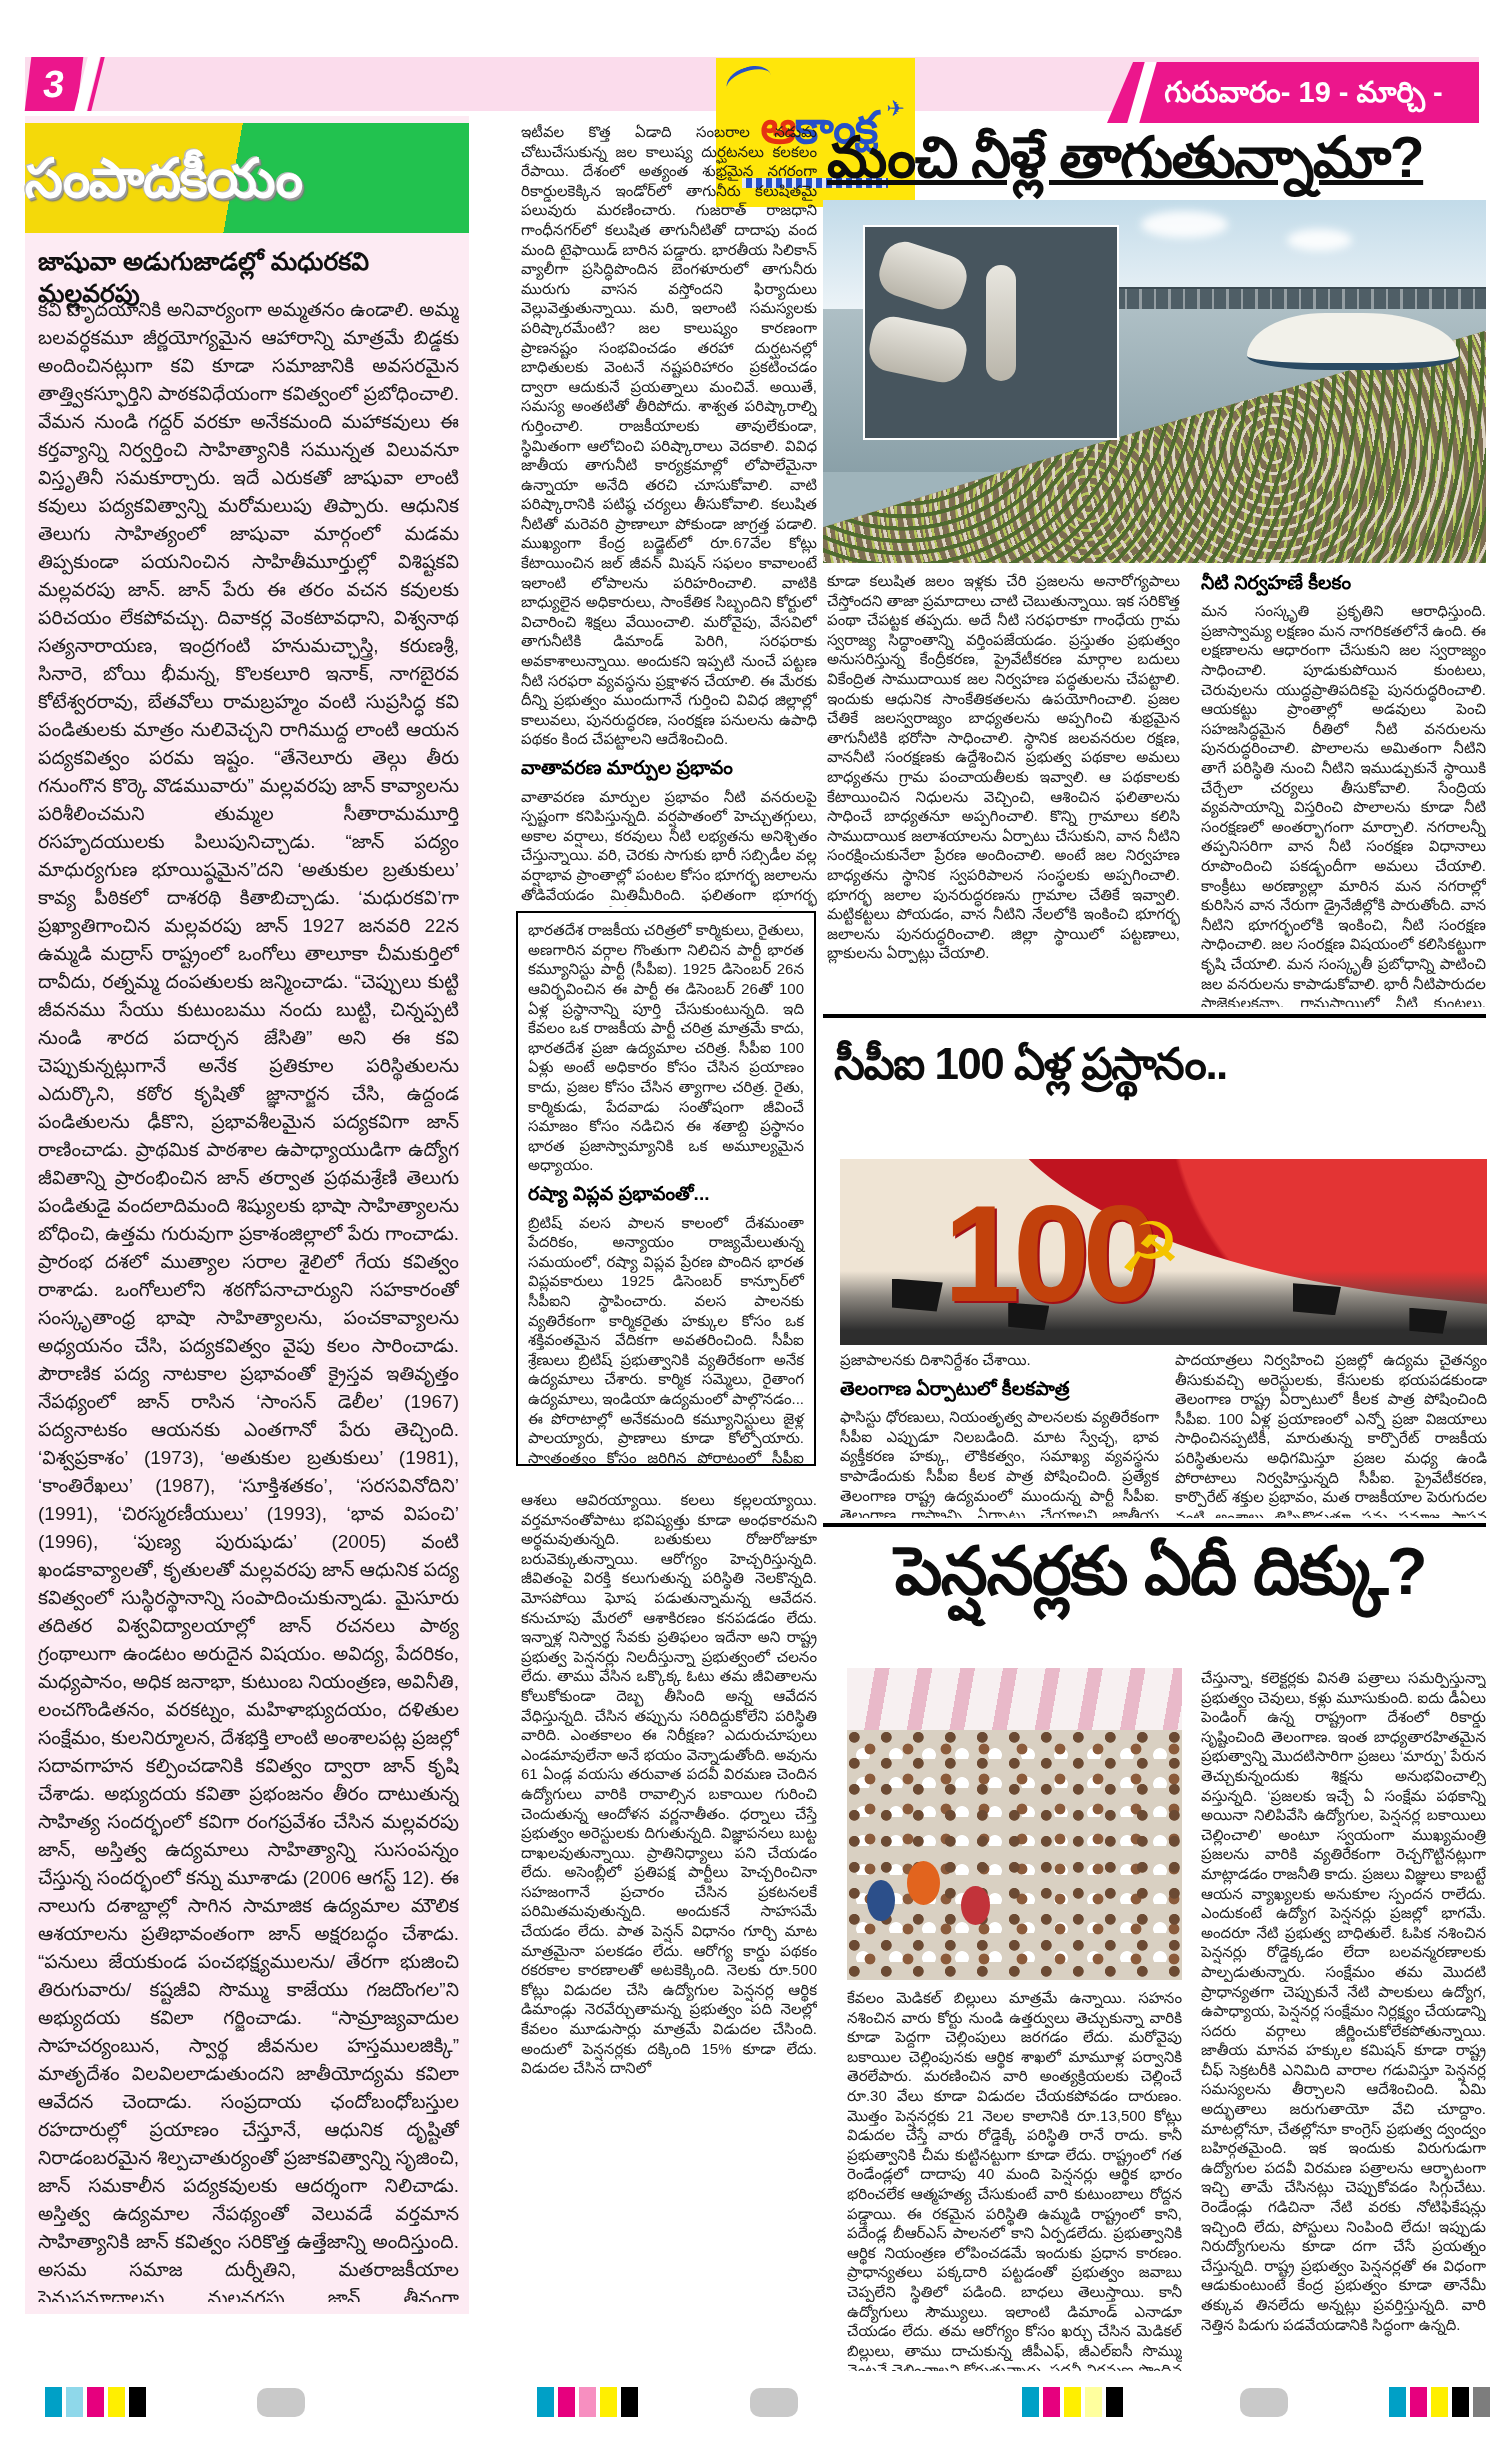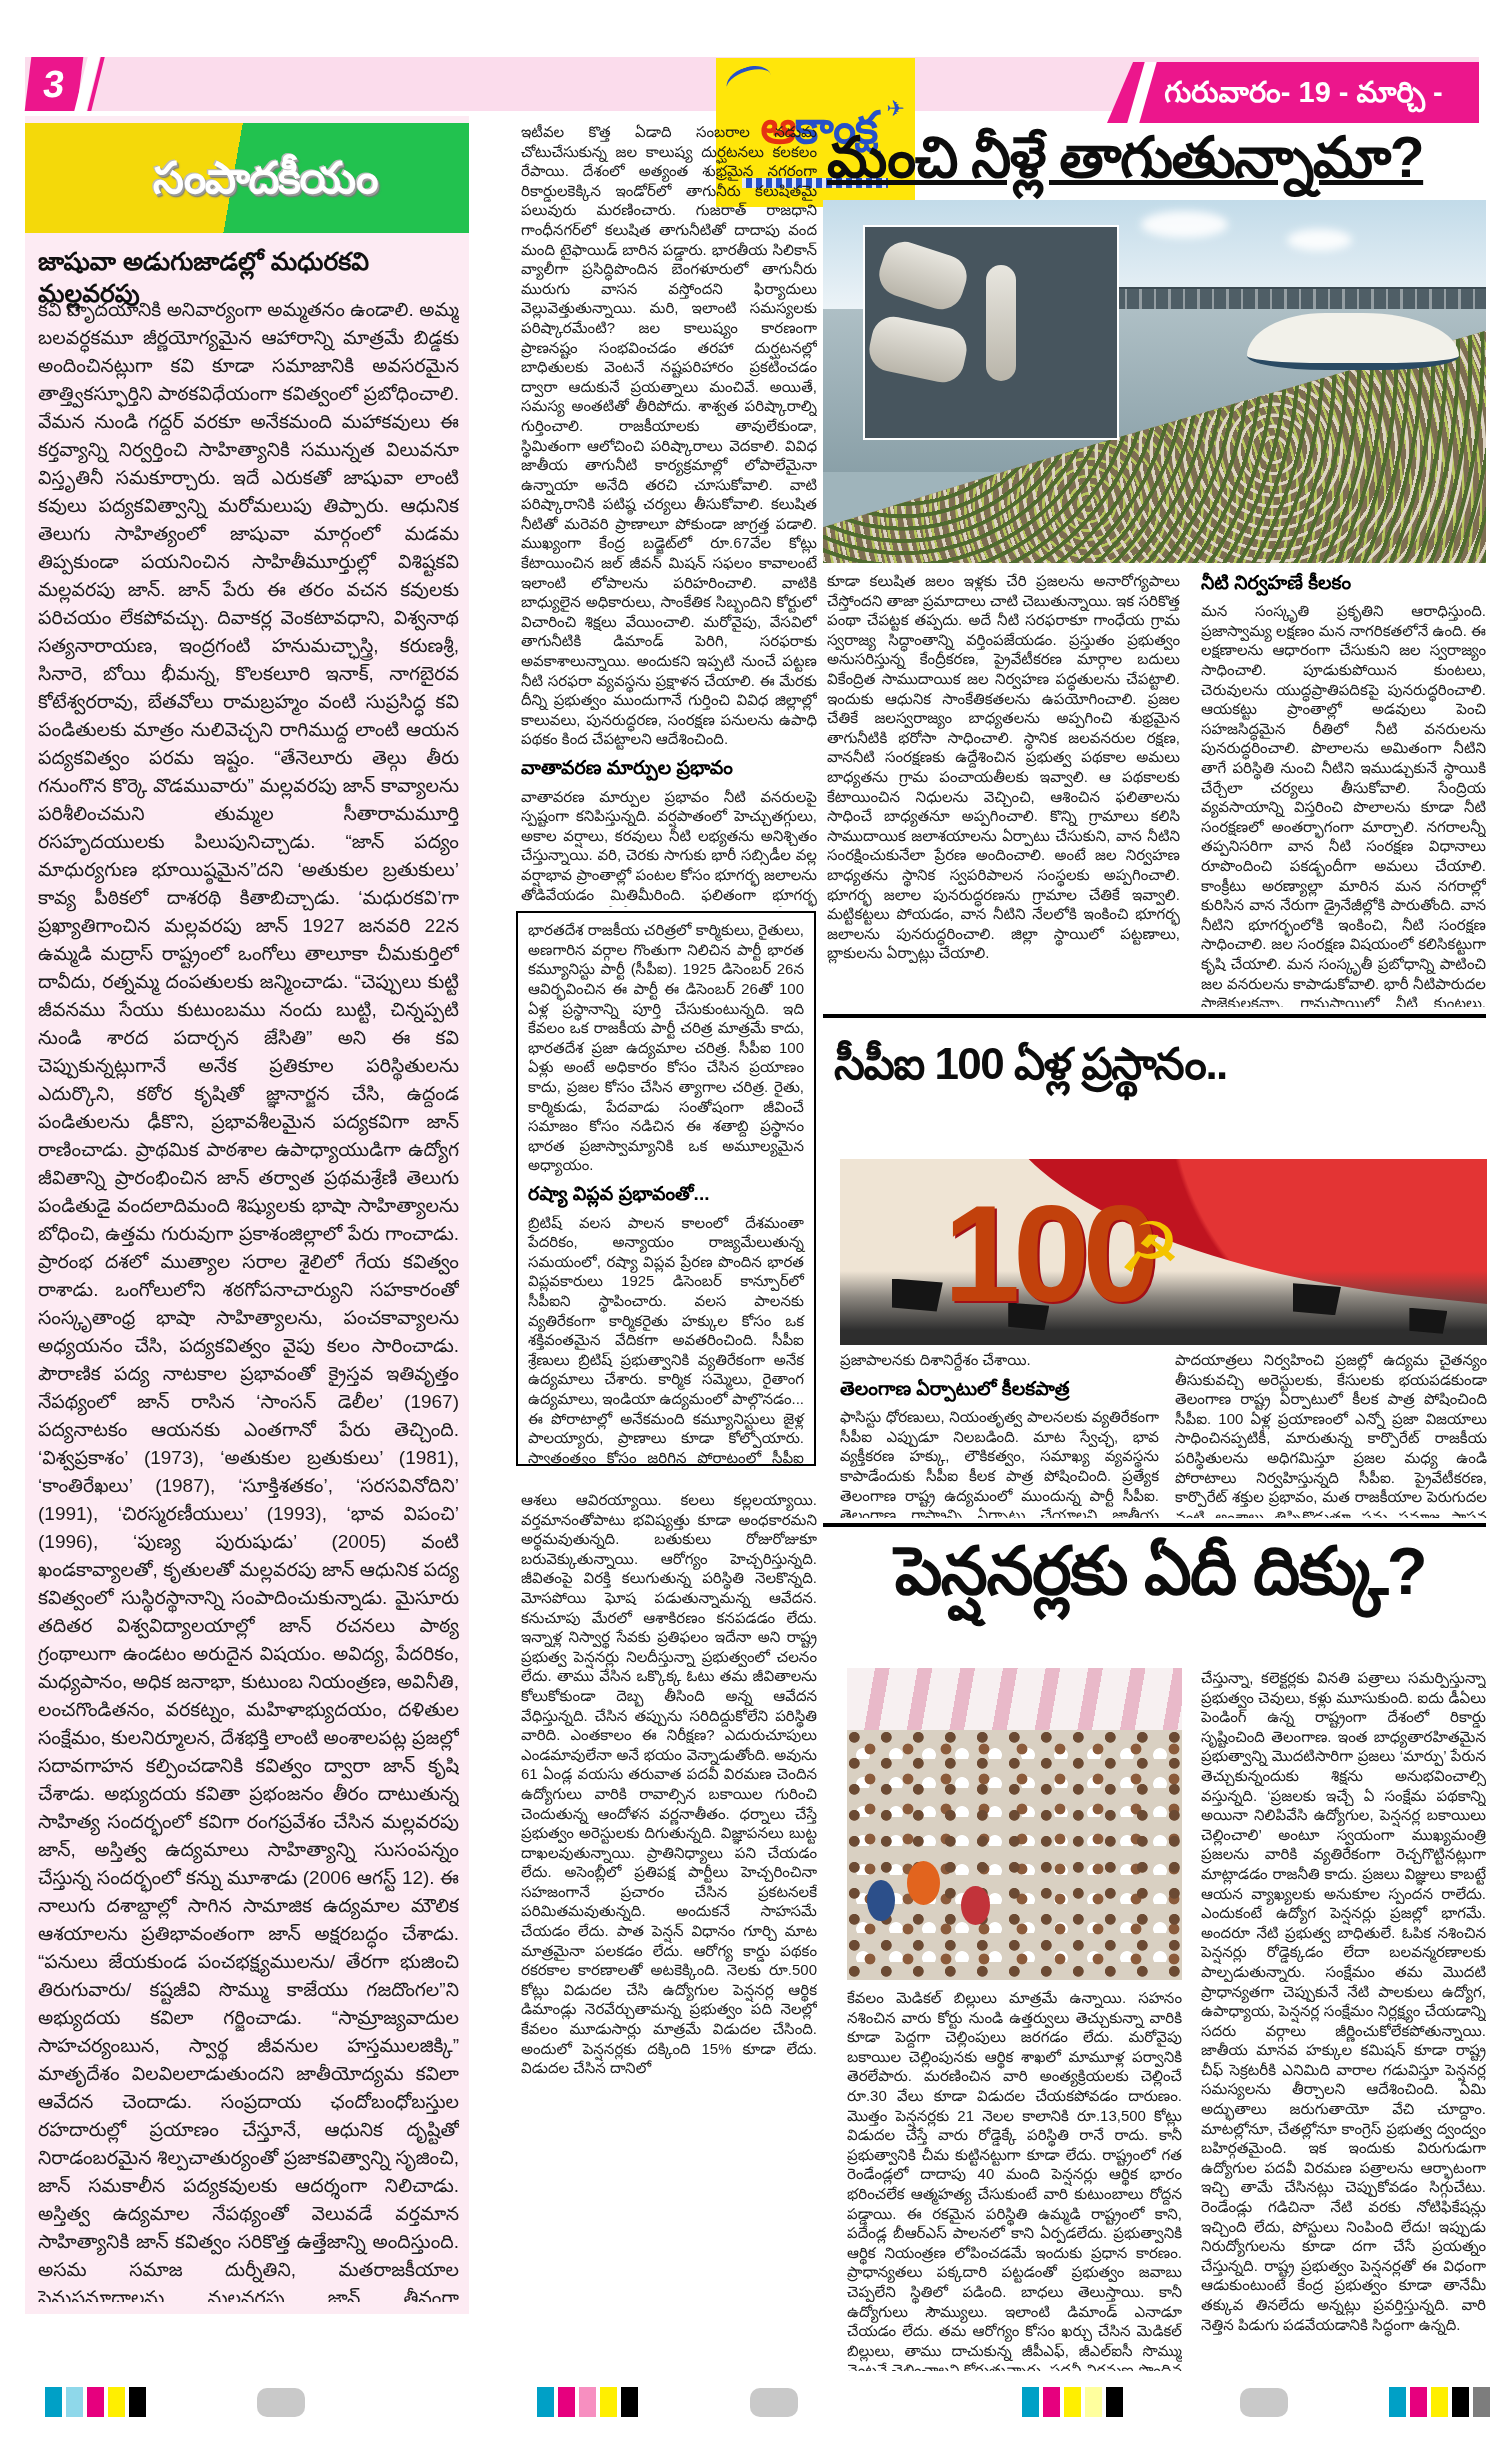--- a/index.html
+++ b/index.html
@@ -19,22 +19,22 @@
   .logo-rest{color:#2650c8;}
   .logo-plane{right:10px;top:38px;font-size:22px;color:#2650c8;}
   .logo-bar{left:26px;bottom:19px;width:146px;height:10px;background:#2650c8;
             background-image:repeating-linear-gradient(90deg,rgba(255,255,255,.85) 0 3.6px,transparent 3.6px 10px);}
   .date-box{left:1107px;top:62px;width:372px;height:61px;background:#ec168c;clip-path:polygon(7% 0,100% 0,100% 100%,0 100%);}
   .date-stripe{left:29px;top:0;width:11.6px;height:61px;background:#fff;transform:skewX(-16deg);}
   .date-text{right:16px;top:0;width:319px;height:61px;line-height:61px;text-align:center;color:#fff;font-size:29px;font-weight:bold;}
   
   .edit-col{left:25px;top:116px;width:444px;height:2198px;background:#fdebf3;}
   .masthead{left:25px;top:123px;width:444px;height:110px;background:linear-gradient(100deg,#f4d90a 0 47%,#22c24f 47% 100%);}
-  .masthead span{display:block;text-align:center;font-size:44px;font-weight:bold;color:#fff;line-height:110px;letter-spacing:-1.5px;
-      text-shadow:1.5px 1.5px 0 #9a9a9a,-1.5px -1.5px 0 #bbb,2.2px 2.9px 1.5px #777;padding-left:36px;}
+  .masthead span{display:block;text-align:left;font-size:54px;font-weight:bold;color:#fff;line-height:110px;letter-spacing:-1.5px;
+      text-shadow:1.5px 1.5px 0 #9a9a9a,-1.5px -1.5px 0 #bbb,2.2px 2.9px 1.5px #777;}
   .edit-headline{left:38px;top:245px;width:421px;font-size:25px;font-weight:bold;color:#111;line-height:32px;text-align:left;}
   .edit-body{left:38px;top:296px;width:421px;height:2006px;font-size:19px;line-height:28px;text-align:justify;overflow:hidden;}
   
   .colx{font-size:15px;line-height:19.6px;text-align:justify;overflow:hidden;}
   .colx p{margin:0 0 7.3px 0;}
   .sub{font-size:19px;font-weight:bold;color:#000;margin:5.8px 0 7.3px 0;line-height:23px;}
   .bighead{font-weight:900;color:#0d0d0d;letter-spacing:-1.5px;}
   .rule{background:#000;}
   
   .photo{overflow:hidden;}

